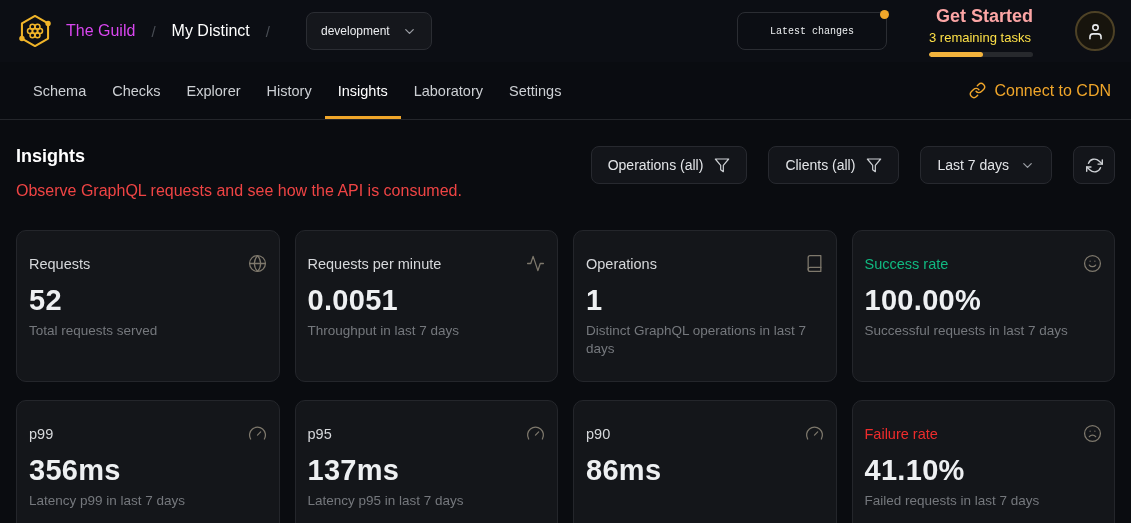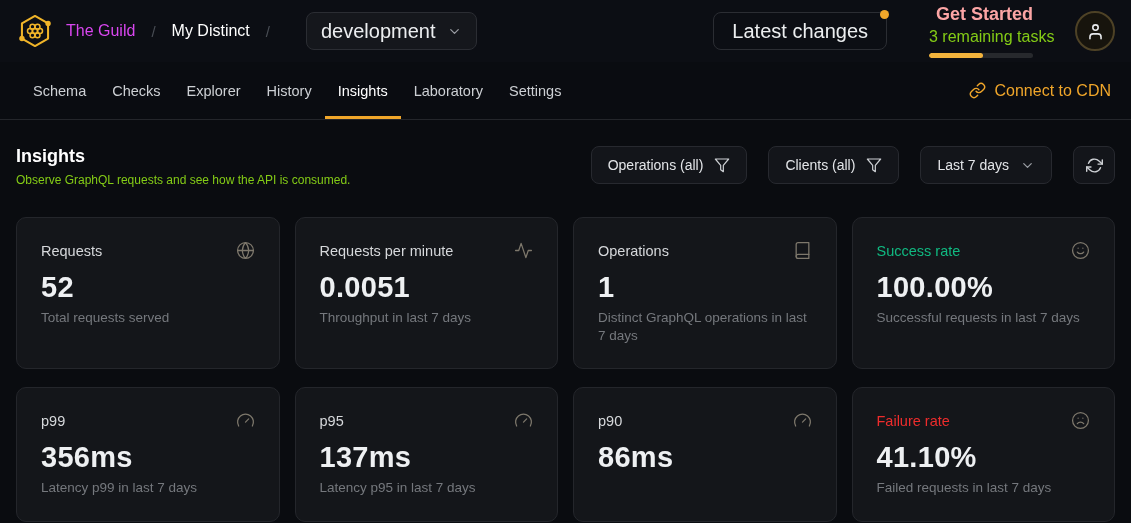--- a/index.html
+++ b/index.html
@@ -18,38 +18,38 @@
     display:flex; align-items:center; padding:0 16px;
   }
   .logo { flex:0 0 auto; cursor:pointer; }
   .brand { font-size:16px; color:#d946ef; margin-left:12px; cursor:pointer; }
   .crumb-sep { color:#4a4e55; margin:0 16px; font-size:15px; }
   .project { font-size:16px; color:#fff; cursor:pointer; }
   .select-btn {
     margin-left:20px; height:38px; padding:0 14px;
     display:flex; align-items:center; gap:12px;
     background:#15171c; border:1px solid #2b2d33; border-radius:8px;
-    color:#eceef0; font-size:20px; font-family:inherit; cursor:pointer;
+    color:#eceef0; font-size:12px; font-family:inherit; cursor:pointer;
   }
   .chev { color:#9a9da3; }
 
   .header-right { margin-left:auto; display:flex; align-items:center; gap:42px; }
   .latest-btn {
-    position:relative; height:38px; padding:0 18px;
+    position:relative; height:38px; padding:0 32px;
     background:transparent; border:1px solid #2b2d33; border-radius:8px;
-    color:#eceef0; font-size:20px; font-family:Liberation Sans, sans-serif; cursor:pointer;
+    color:#eceef0; font-size:10px; font-family:Liberation Mono, monospace; cursor:pointer;
   }
   .latest-dot {
     position:absolute; top:-3px; right:-3px;
     width:9px; height:9px; border-radius:50%;
     background:var(--accent, #f0a62a);
   }
   .get-started { width:104px; cursor:pointer; }
   .gs-title { font-size:18px; font-weight:700; color:#fca5a5;text-align:right; }
-  .gs-sub { font-size:16px; color:#84cc16; margin-top:3px; white-space:nowrap; }
+  .gs-sub { font-size:13px; color:#fde047; margin-top:3px; white-space:nowrap; }
   .gs-bar { margin-top:7px; height:5px; border-radius:3px; background:#27292d; overflow:hidden; }
   .gs-fill { height:100%; width:var(--progress, 52%); border-radius:3px; background:#f3b33c; }
   .avatar {
     width:40px; height:40px; border-radius:50%;
     background:#17140d; border:2px solid #4e4226;
     display:flex; align-items:center; justify-content:center;
     color:#e8eaed; cursor:pointer;
   }
 
   
@@ -67,41 +67,41 @@
   .tab.active { color:#fff; border-bottom-color:var(--accent, #f0a62a); }
   .connect-cdn {
     margin-left:auto; display:flex; align-items:center; gap:9px;
     color:var(--accent, #f0a62a); font-size:16px; cursor:pointer;
   }
 
   
   .content { padding:26px 16px 0; }
   .page-head { display:flex; justify-content:space-between; align-items:flex-start; }
   .page-title { font-size:18px; font-weight:700; color:#fff; }
-  .page-sub { font-size:12px; color:#84cc16; margin-top:6px; }
+  .page-sub { font-size:16px; color:#ef4444; margin-top:15px; }
 
   .filters { display:flex; align-items:center; gap:21px; }
   .filter-btn {
     height:38px; padding:0 16px;
     display:flex; align-items:center; gap:11px;
     background:#13151a; border:1px solid #27292f; border-radius:8px;
     color:#e3e5e8; font-size:14px; font-family:inherit; cursor:pointer;
   }
   .filter-btn .icn { color:#cdd0d4; }
   .refresh-btn { padding:0; width:42px; justify-content:center; }
 
   
   .grid {
     margin-top:30px;
     display:grid; grid-template-columns:repeat(4, 1fr);
     gap:18px 15px;
   }
   .card {
     background:#14161a; border:1px solid #24262b; border-radius:10px;
-    padding:23px 24px;
+    padding:23px 12px;
   }
   .card-top { display:flex; align-items:center; justify-content:space-between; }
   .card-title { font-size:14.5px; color:#d6d8db; }
   .card-title.success { color:var(--success, #10b981); }
   .card-title.failure { color:var(--failure, #ee2c2c); }
   .card-icon { color:#7e786c; }
   .card-value { margin-top:11px; font-size:29px; font-weight:700; color:#eef0f2; letter-spacing:.3px; }
   .card-desc { margin-top:5px; font-size:13.5px; color:#75787d; line-height:1.35; }
 </style>
 </head>

